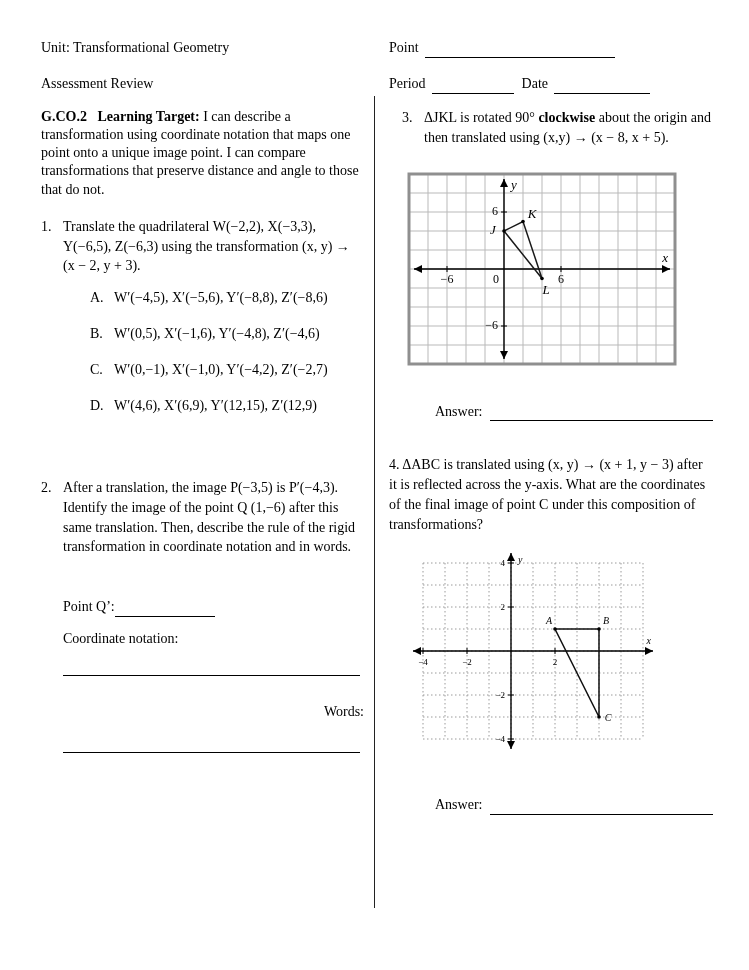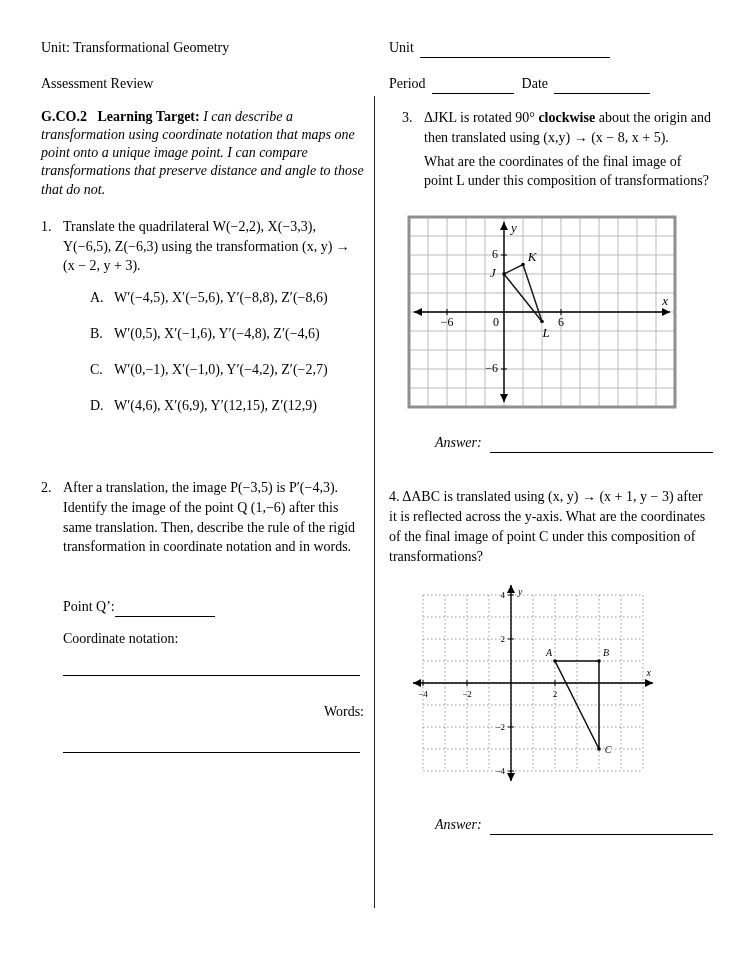--- a/index.html
+++ b/index.html
@@ -4,21 +4,21 @@
 <style>
   html,body{margin:0;padding:0;}
   body{width:749px;height:970px;background:#ffffff;font-family:"Liberation Serif",serif;color:#000;}
   .page{position:relative;width:749px;height:970px;background:#fff;overflow:hidden;}
   .divider{position:absolute;left:374px;top:96px;width:1px;height:812px;background:#222;}
   .col{position:absolute;top:38px;font-size:14px;line-height:1.42;}
   .col-left{left:41px;width:323px;}
   .col-right{left:389px;width:324px;}
   p{margin:0;}
   .b{font-weight:bold;}
-  .i{font-style:italic;}
+  .i{margin-top:12px;}
   .mt16{margin-top:16px;}
   .lt{margin-top:14px;line-height:1.3;}
   .q{display:flex;margin-top:18px;}
   .qnum{width:22px;flex:none;}
   .qtext{flex:1;}
   .choices{margin-top:12px;margin-left:49px;}
   .choice{display:flex;margin-bottom:16px;}
   .cletter{width:24px;flex:none;}
   .q2{margin-top:62px;}
   .fields{margin-left:22px;}
@@ -95,35 +95,34 @@
       </div>
       <p class="coord-label">Coordinate notation:</p>
       <div class="uline-block mt26"></div>
       <p class="mt26">Words:</p>
       <div class="uline-block mt30"></div>
     </div>
   </div>
 
   <div class="col col-right">
     <div class="hline">
-      <span>Unit</span>
+      <span>Point</span>
       <span class="uline ul-name"></span>
     </div>
     <div class="hline mt16">
       <span>Period</span>
       <span class="uline ul-period"></span>
       <span class="gap8">Date</span>
       <span class="uline ul-date"></span>
     </div>
 
     <div class="q q3">
       <span class="qnum">3.</span>
       <div class="qtext">
         <span>ΔJKL is rotated 90° </span><span class="b">clockwise</span><span> about the origin and then translated using (x,y) → (x − 8, x + 5).</span>
-        <div class="q3line2">What are the coordinates of the final image of point L under this composition of transformations?</div>
       </div>
     </div>
 
     <div class="graph g1"><svg xmlns="http://www.w3.org/2000/svg" width="282" height="206" viewBox="0 0 282 206" font-family="Liberation Serif, serif">
           <line x1="8" y1="8" x2="8" y2="198" stroke="#b9b9b9" stroke-width="1"></line>
           <line x1="27" y1="8" x2="27" y2="198" stroke="#b9b9b9" stroke-width="1"></line>
           <line x1="46" y1="8" x2="46" y2="198" stroke="#b9b9b9" stroke-width="1"></line>
           <line x1="65" y1="8" x2="65" y2="198" stroke="#b9b9b9" stroke-width="1"></line>
           <line x1="84" y1="8" x2="84" y2="198" stroke="#b9b9b9" stroke-width="1"></line>
           <line x1="103" y1="8" x2="103" y2="198" stroke="#b9b9b9" stroke-width="1"></line>

